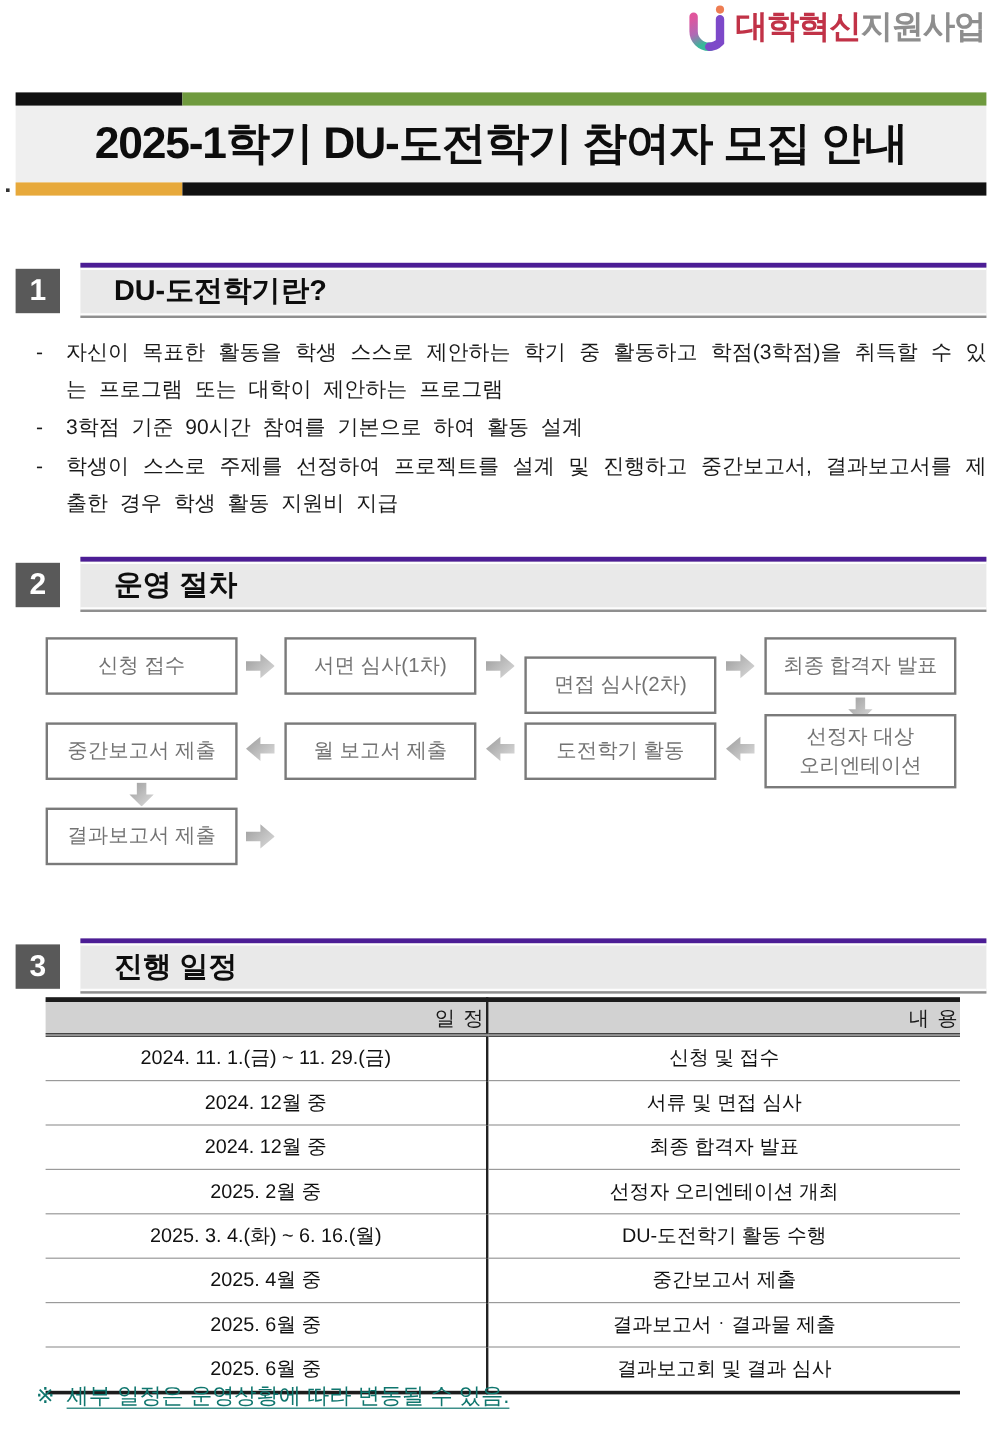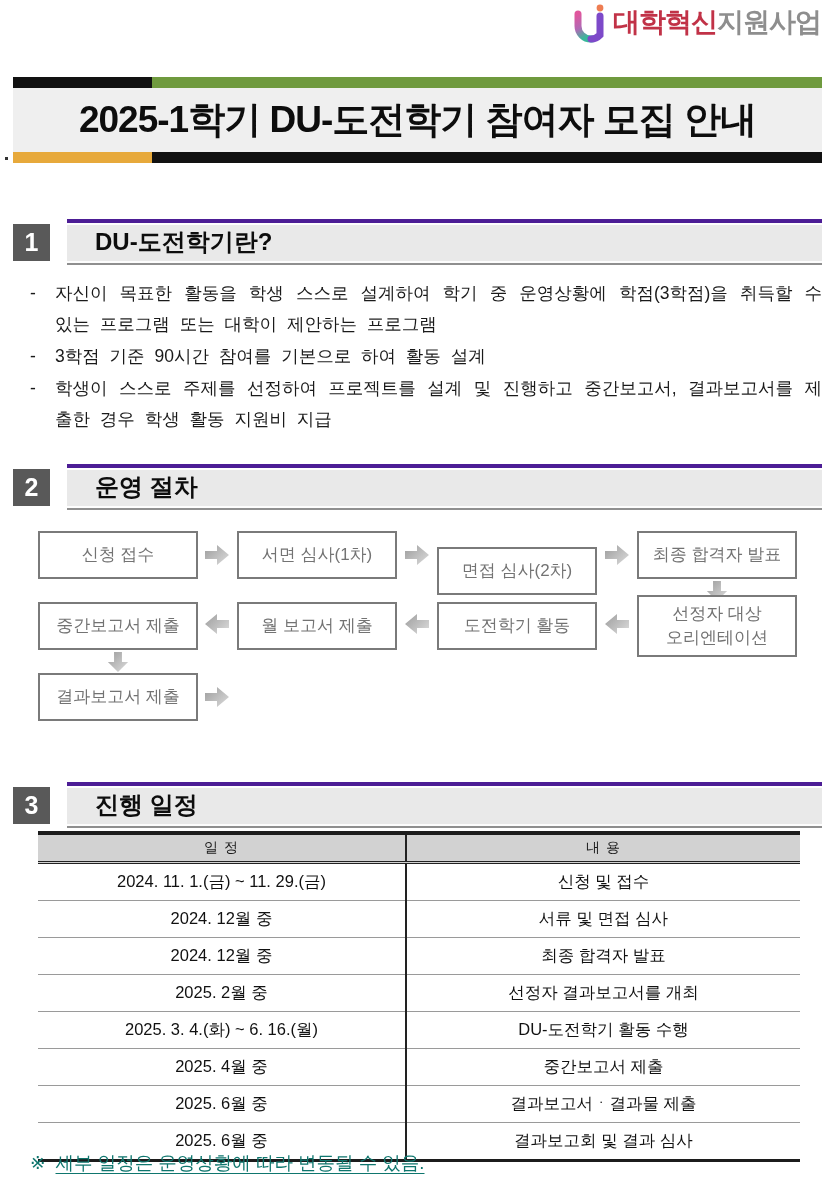--- a/index.html
+++ b/index.html
@@ -42,22 +42,22 @@
         font-size:17px;color:#737373;text-align:center;line-height:24px;white-space:nowrap;}
   .fbox.tall{height:58px;}
   .arrow-r,.arrow-l,.arrow-d{position:absolute;background:linear-gradient(135deg,#9b9b9b,#dedede);}
   .arrow-r{width:24px;height:22px;clip-path:polygon(0 32%,50% 32%,50% 4%,100% 50%,50% 96%,50% 68%,0 68%);}
   .arrow-l{width:24px;height:22px;clip-path:polygon(100% 32%,50% 32%,50% 4%,0 50%,50% 96%,50% 68%,100% 68%);}
   .arrow-d{width:22px;height:20px;clip-path:polygon(32% 0,68% 0,68% 50%,96% 50%,50% 100%,4% 50%,32% 50%);}
 
   
   .schedule{position:absolute;left:38px;top:831px;width:762px;border-collapse:collapse;
             border-top:4px solid #1c1c1c;border-bottom:3px solid #1c1c1c;}
-  .schedule th{background:#d2d2d2;font-weight:normal;font-size:14px;height:24px;
-               border-bottom:3px double #222;letter-spacing:1px;}
+  .schedule th{background:#d2d2d2;font-weight:normal;font-size:17px;height:24px;
+               border-bottom:3px double #222;letter-spacing:1px;text-align:right;}
   .schedule td{height:34px;text-align:center;font-size:16.5px;border-bottom:1px solid #9a9a9a;color:#111;}
   .schedule tr:last-child td{border-bottom:none;}
   .schedule th:first-child,.schedule td:first-child{border-right:2px solid #222;width:365px;}
 
   
   .footnote{position:absolute;left:30px;top:1150px;font-size:18.5px;color:#0f766e;}
   .footnote .fn-text{text-decoration:underline;text-underline-offset:4px;margin-left:10px;}
 </style>
 </head>
 <body>
@@ -98,21 +98,21 @@
   <div class="sec-head" style="top:219px">
     <div class="sec-num">1</div>
     <div class="sec-bar">
       <h2>DU-도전학기란?</h2>
     </div>
   </div>
 
   <div class="bullets">
     <div class="bullet">
       <span class="dash">-</span>
-      <p>자신이 목표한 활동을 학생 스스로 설계하여 학기 중 운영상황에 학점(3학점)을 취득할 수 있는 프로그램 또는 대학이 제안하는 프로그램</p>
+      <p>자신이 목표한 활동을 학생 스스로 제안하는 학기 중 활동하고 학점(3학점)을 취득할 수 있는 프로그램 또는 대학이 제안하는 프로그램</p>
     </div>
     <div class="bullet">
       <span class="dash">-</span>
       <p>3학점 기준 90시간 참여를 기본으로 하여 활동 설계</p>
     </div>
     <div class="bullet">
       <span class="dash">-</span>
       <p>학생이 스스로 주제를 선정하여 프로젝트를 설계 및 진행하고 중간보고서, 결과보고서를 제출한 경우 학생 활동 지원비 지급</p>
     </div>
   </div>
@@ -173,21 +173,21 @@
       <tr>
         <td>2024. 12월 중</td>
         <td>서류 및 면접 심사</td>
       </tr>
       <tr>
         <td>2024. 12월 중</td>
         <td>최종 합격자 발표</td>
       </tr>
       <tr>
         <td>2025. 2월 중</td>
-        <td>선정자 결과보고서를 개최</td>
+        <td>선정자 오리엔테이션 개최</td>
       </tr>
       <tr>
         <td>2025. 3. 4.(화) ~ 6. 16.(월)</td>
         <td>DU-도전학기 활동 수행</td>
       </tr>
       <tr>
         <td>2025. 4월 중</td>
         <td>중간보고서 제출</td>
       </tr>
       <tr>

